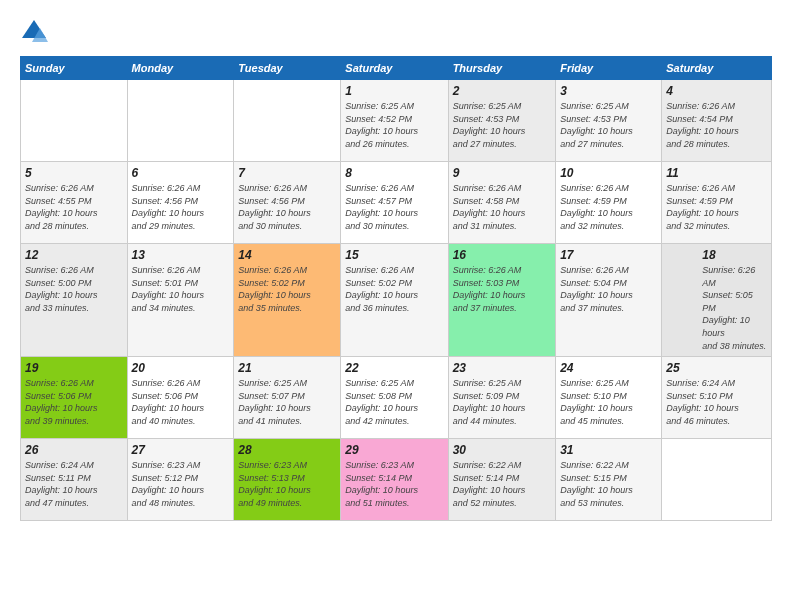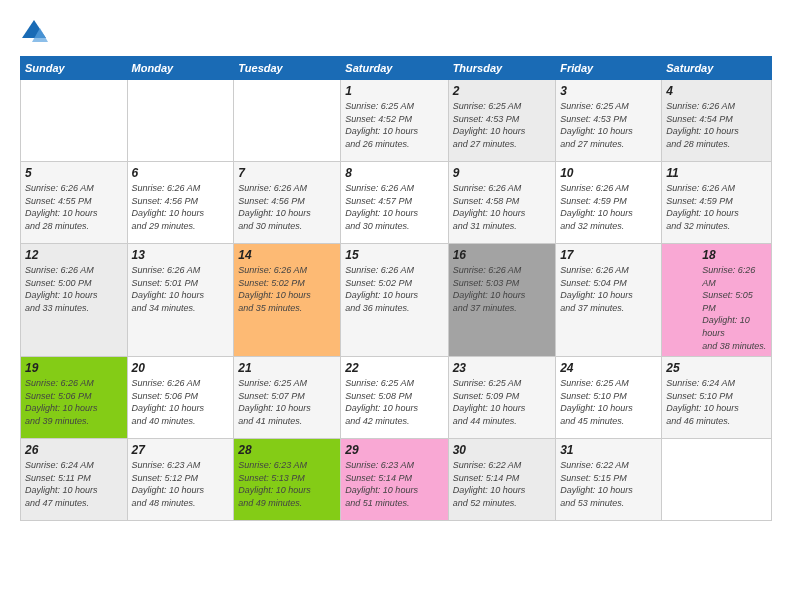--- a/index.html
+++ b/index.html
@@ -256,35 +256,35 @@
 Daylight: 10 hours
 and 35 minutes.</div>
           </td>
           <td style="background: rgb(245, 245, 245);">
             <span class="day-num">15</span>
             <div class="day-info" style="white-space: pre-line;">Sunrise: 6:26 AM
 Sunset: 5:02 PM
 Daylight: 10 hours
 and 36 minutes.</div>
           </td>
-          <td style="background: #a3a3a3;">
+          <td style="background: #86efac;">
             <span class="day-num">16</span>
             <div class="day-info" style="white-space: pre-line;">Sunrise: 6:26 AM
 Sunset: 5:03 PM
 Daylight: 10 hours
 and 37 minutes.</div>
           </td>
           <td style="background: rgb(245, 245, 245);">
             <span class="day-num">17</span>
             <div class="day-info" style="white-space: pre-line;">Sunrise: 6:26 AM
 Sunset: 5:04 PM
 Daylight: 10 hours
 and 37 minutes.</div>
           </td>
-          <td style="background: #f9a8d4; padding-left: 40px;">
+          <td style="background: #e5e5e5; padding-left: 40px;">
             <span class="day-num">18</span>
             <div class="day-info" style="white-space: pre-line;">Sunrise: 6:26 AM
 Sunset: 5:05 PM
 Daylight: 10 hours
 and 38 minutes.</div>
           </td>
         </tr>
         <tr>
           <td style="background: #84cc16;">
             <span class="day-num">19</span>

